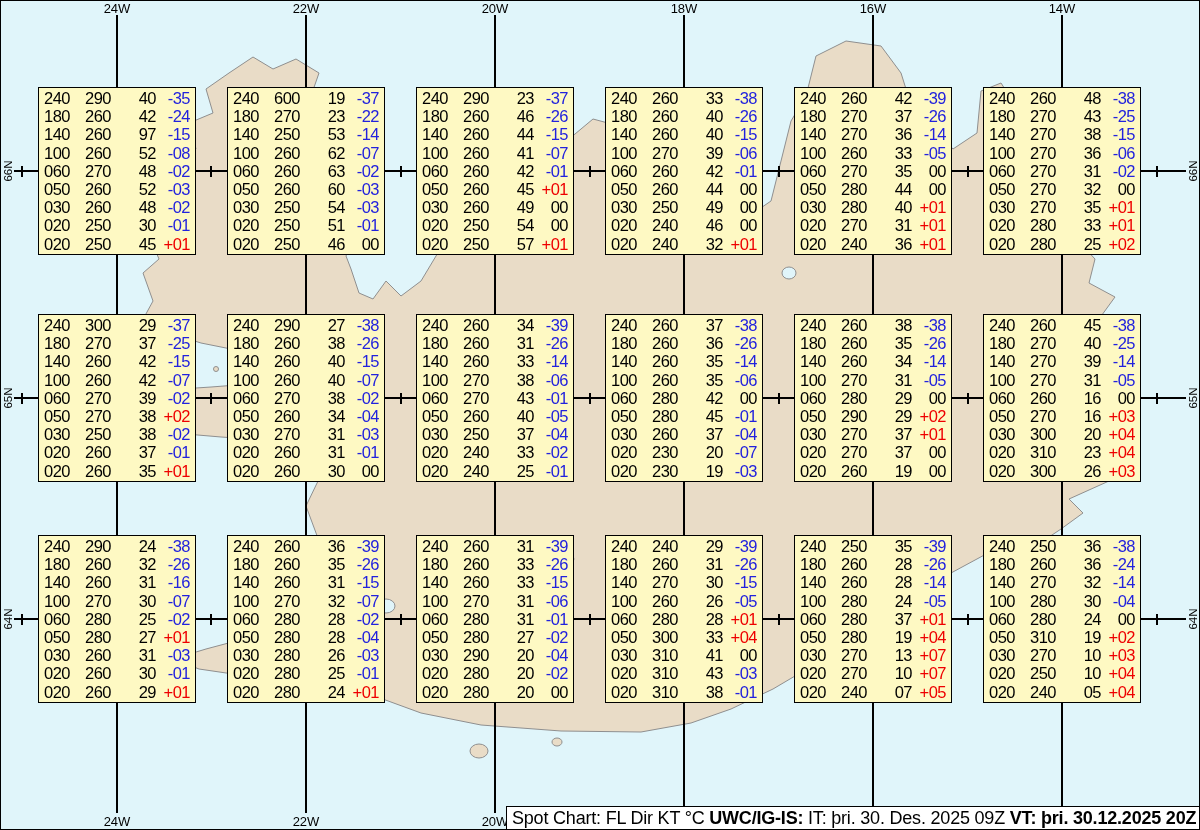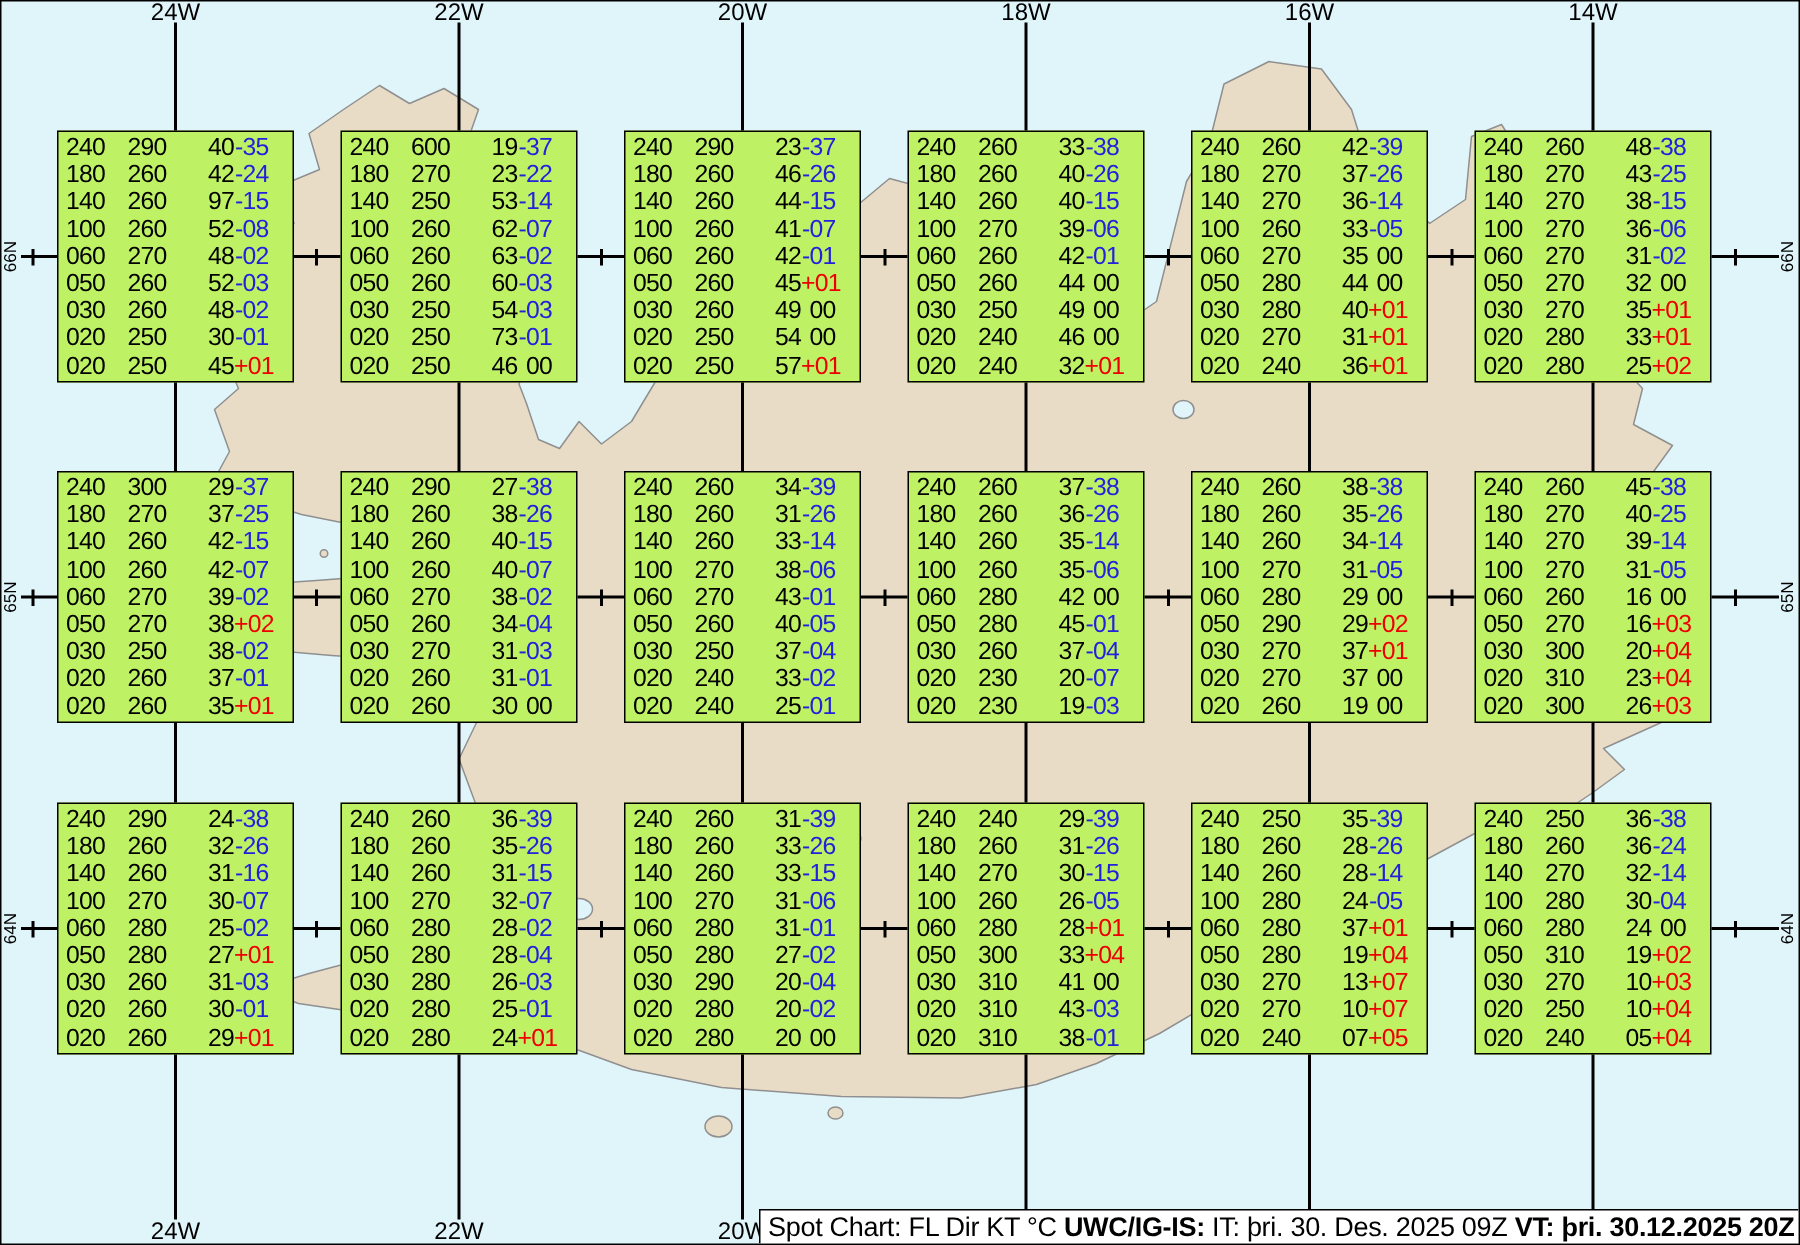--- a/index.html
+++ b/index.html
@@ -9,30 +9,30 @@
     background:var(--ocean,#e0f5fa);
     font-family:"Liberation Sans",sans-serif;
     color:#000;
   }
   #map-svg{position:absolute;left:0;top:0;z-index:1;}
   .grid-v{position:absolute;top:14px;height:798px;width:2px;background:#000;z-index:2;}
   .grid-h{position:absolute;left:13px;width:1172px;height:2px;background:#000;z-index:2;}
   .tick{position:absolute;width:2px;height:11px;background:#000;z-index:2;}
   .lon-label{
     position:absolute;transform:translateX(-50%);
-    font-size:16px;line-height:13px;z-index:4;white-space:nowrap;
+    font-size:13px;line-height:13px;z-index:4;white-space:nowrap;
   }
   .lat-label{
     position:absolute;font-size:11.5px;line-height:11px;z-index:4;white-space:nowrap;
     transform:translate(-50%,-50%) rotate(-90deg);
   }
   .spot-box{
     position:absolute;width:158px;height:168px;box-sizing:border-box;
-    background:#bef264;border:1.5px solid #000;z-index:3;
-    padding:1px 16px 0 5px;
+    background:#fef9c3;border:1.5px solid #000;z-index:3;
+    padding:1px 5px 0 5px;
   }
   .spot-row{
     display:grid;grid-template-columns:41px 45px 26px 1fr;
     height:18.2px;line-height:18.2px;
     font-size:16.5px;letter-spacing:-0.5px;
   }
   .c-fl{text-align:left;}
   .c-dir{text-align:left;}
   .c-kt{text-align:right;}
   .c-tmp{text-align:right;}
@@ -231,21 +231,21 @@
       </div>
       <div class="spot-row">
         <div class="c-fl">030</div>
         <div class="c-dir">250</div>
         <div class="c-kt">54</div>
         <div class="c-tmp t-neg">-03</div>
       </div>
       <div class="spot-row">
         <div class="c-fl">020</div>
         <div class="c-dir">250</div>
-        <div class="c-kt">73</div>
+        <div class="c-kt">51</div>
         <div class="c-tmp t-neg">-01</div>
       </div>
       <div class="spot-row">
         <div class="c-fl">020</div>
         <div class="c-dir">250</div>
         <div class="c-kt">46</div>
         <div class="c-tmp">00</div>
       </div>
     </div>
     <div class="spot-box" style="left: 415px; top: 86px;">

